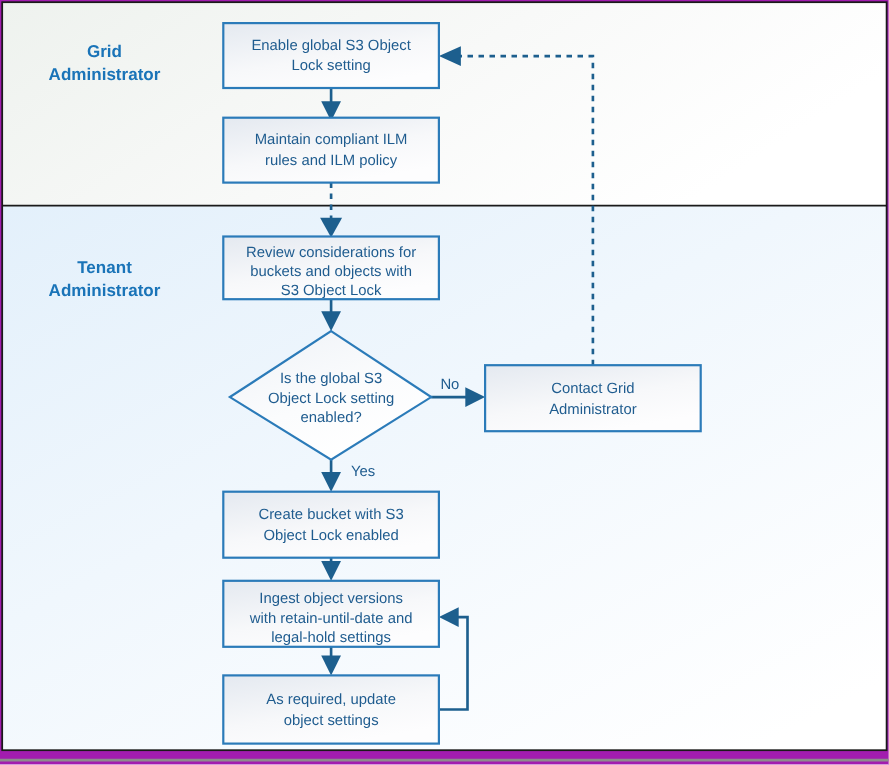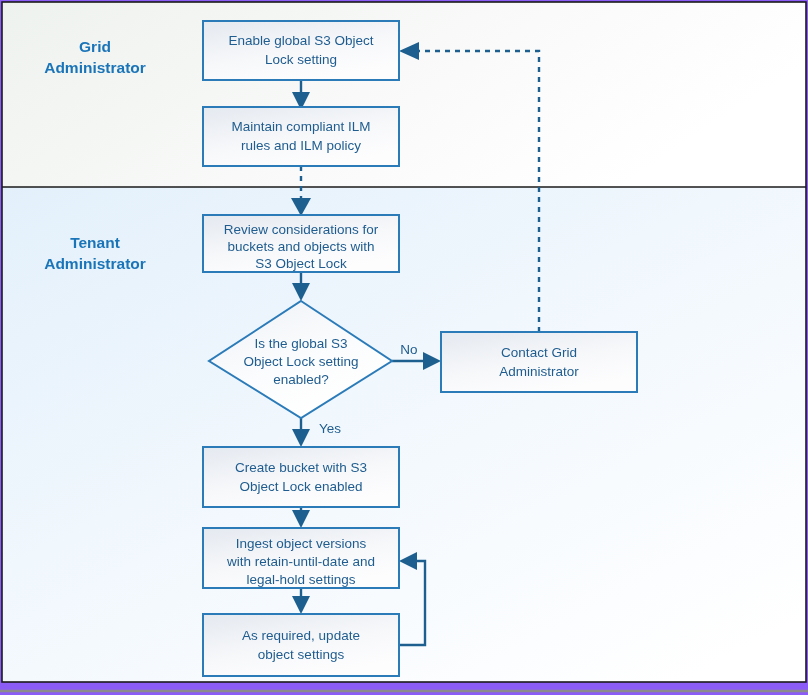--- a/index.html
+++ b/index.html
@@ -9,21 +9,21 @@
     background: #ffffff;
   }
   body {
     font-family: "Liberation Sans", sans-serif;
   }
   #canvas {
     position: relative;
     width: 808px;
     height: 695px;
     overflow: hidden;
-    background: #8b5cf6;
+    background: #a21caf;
   }
   #flow-svg {
     position: absolute;
     left: 0;
     top: 0;
     width: 808px;
     height: 695px;
     display: block;
   }
   .lane-label {

